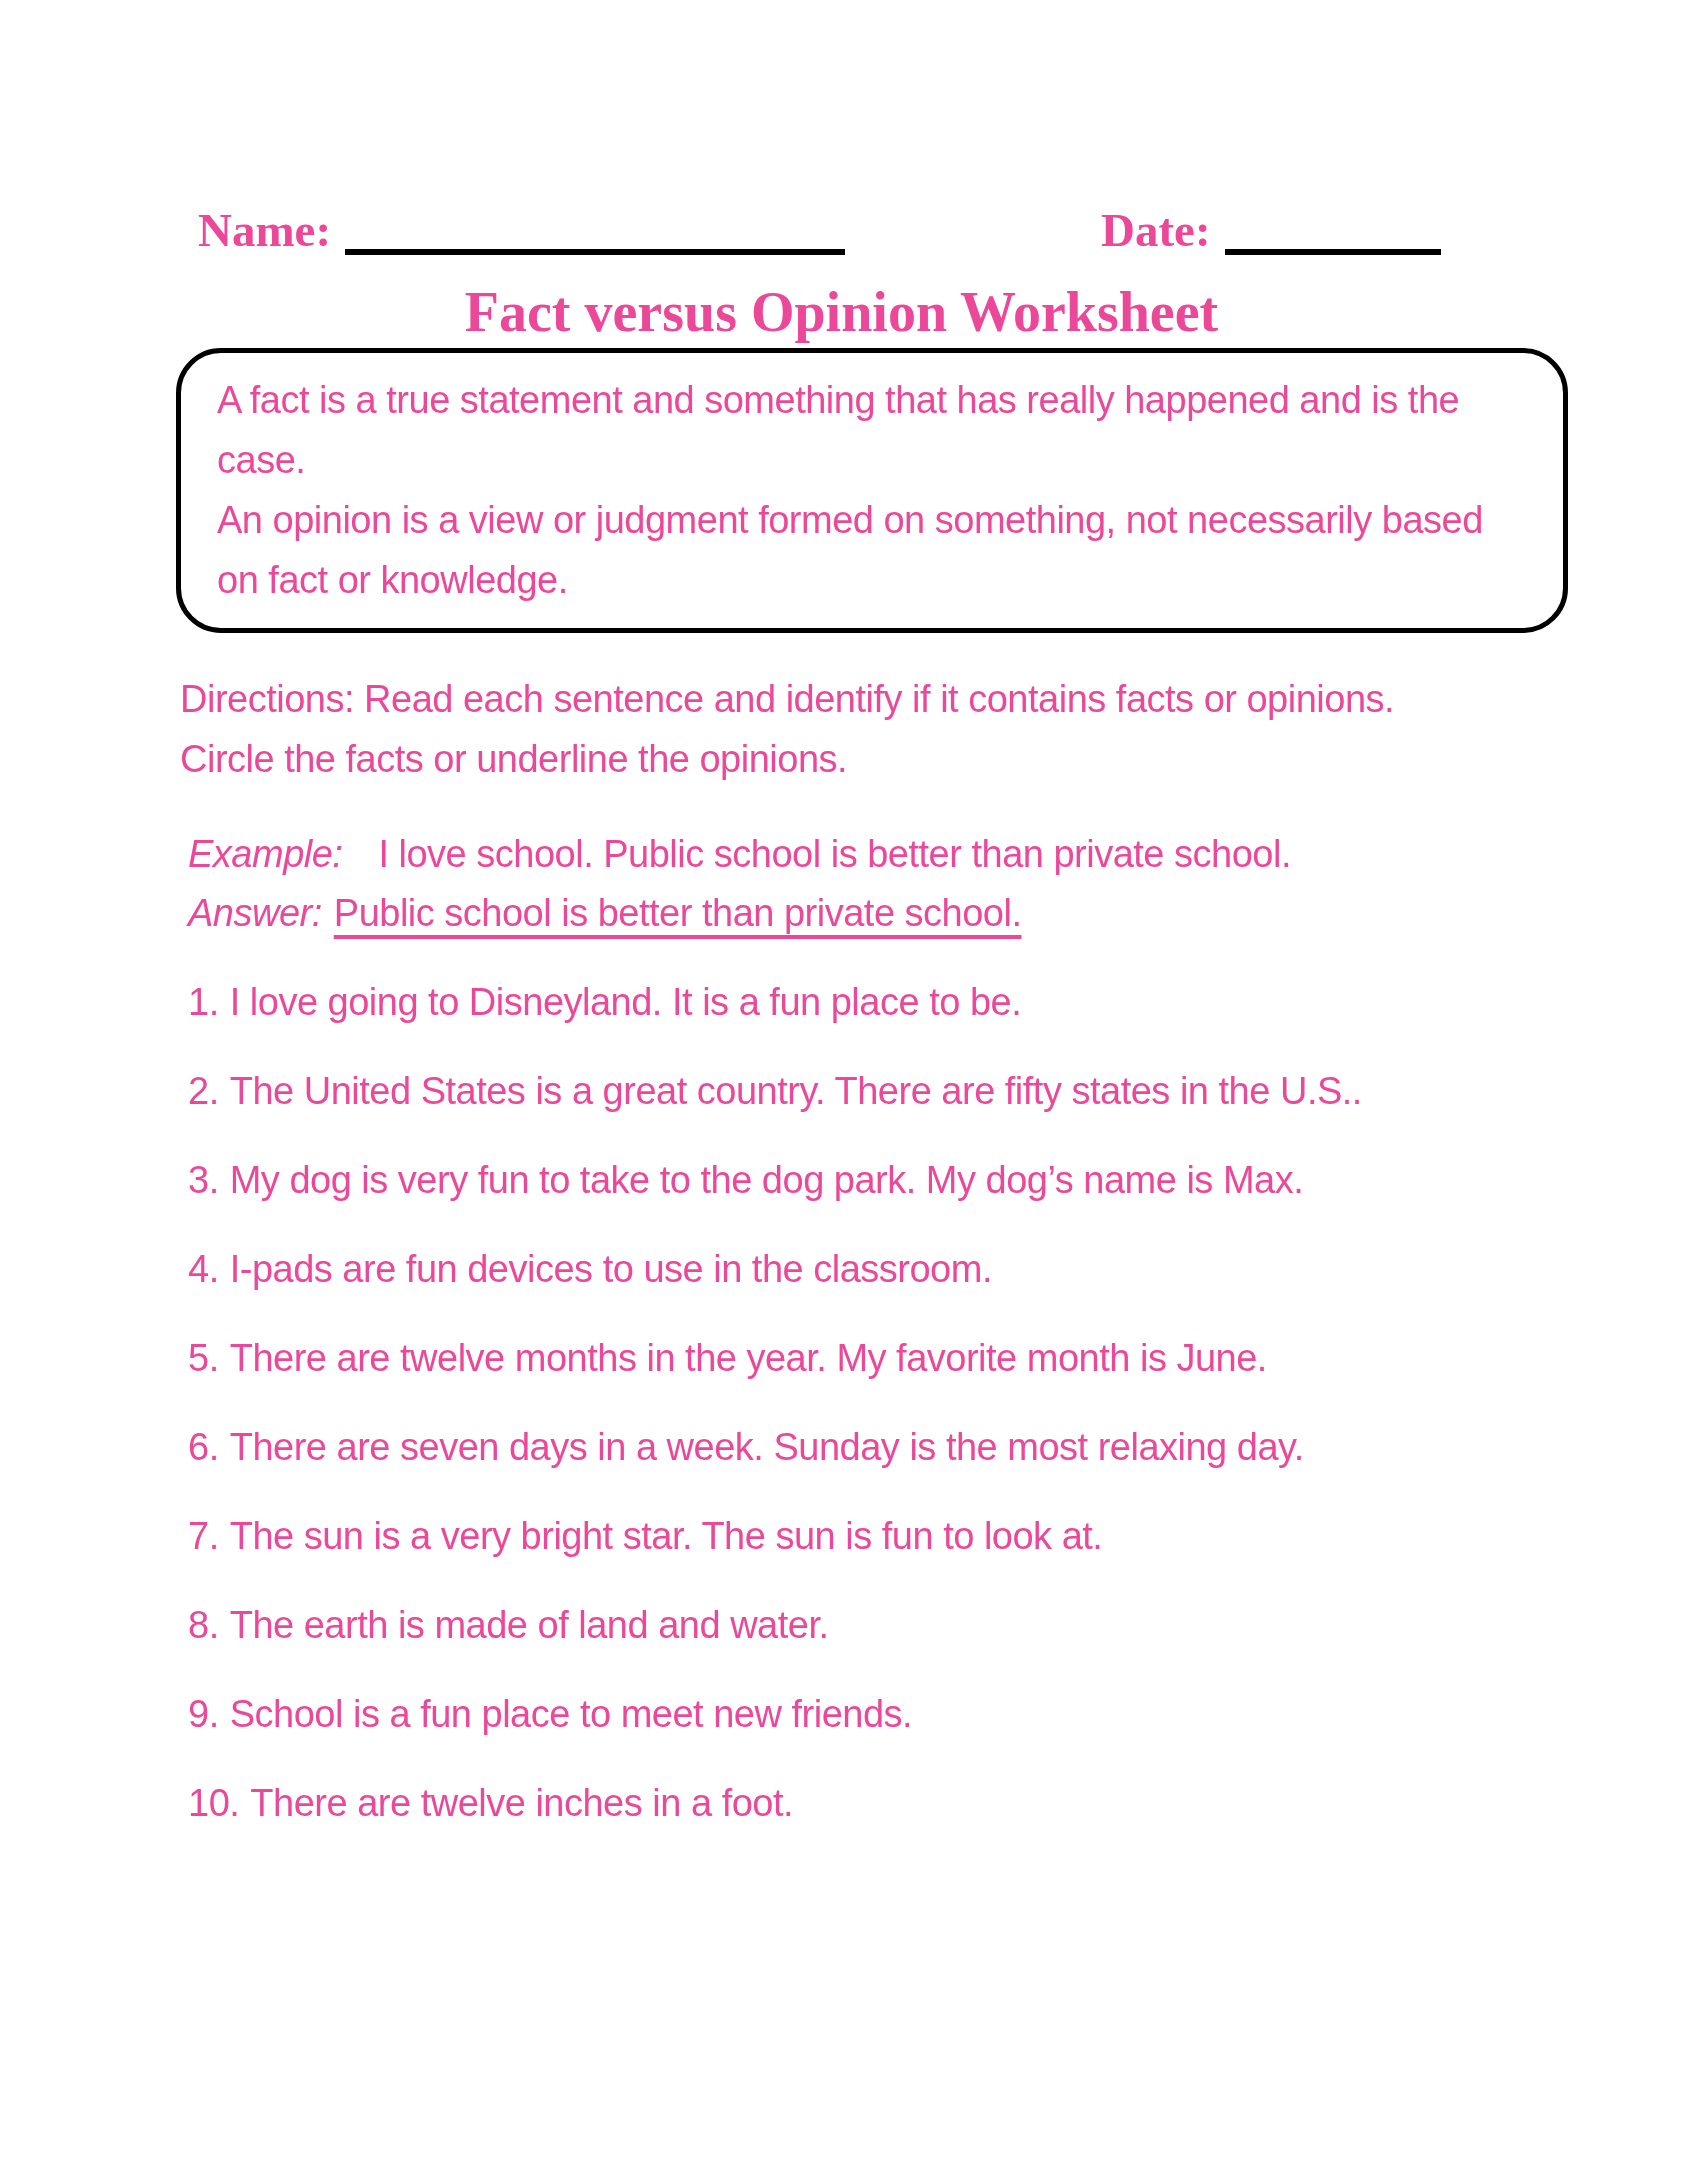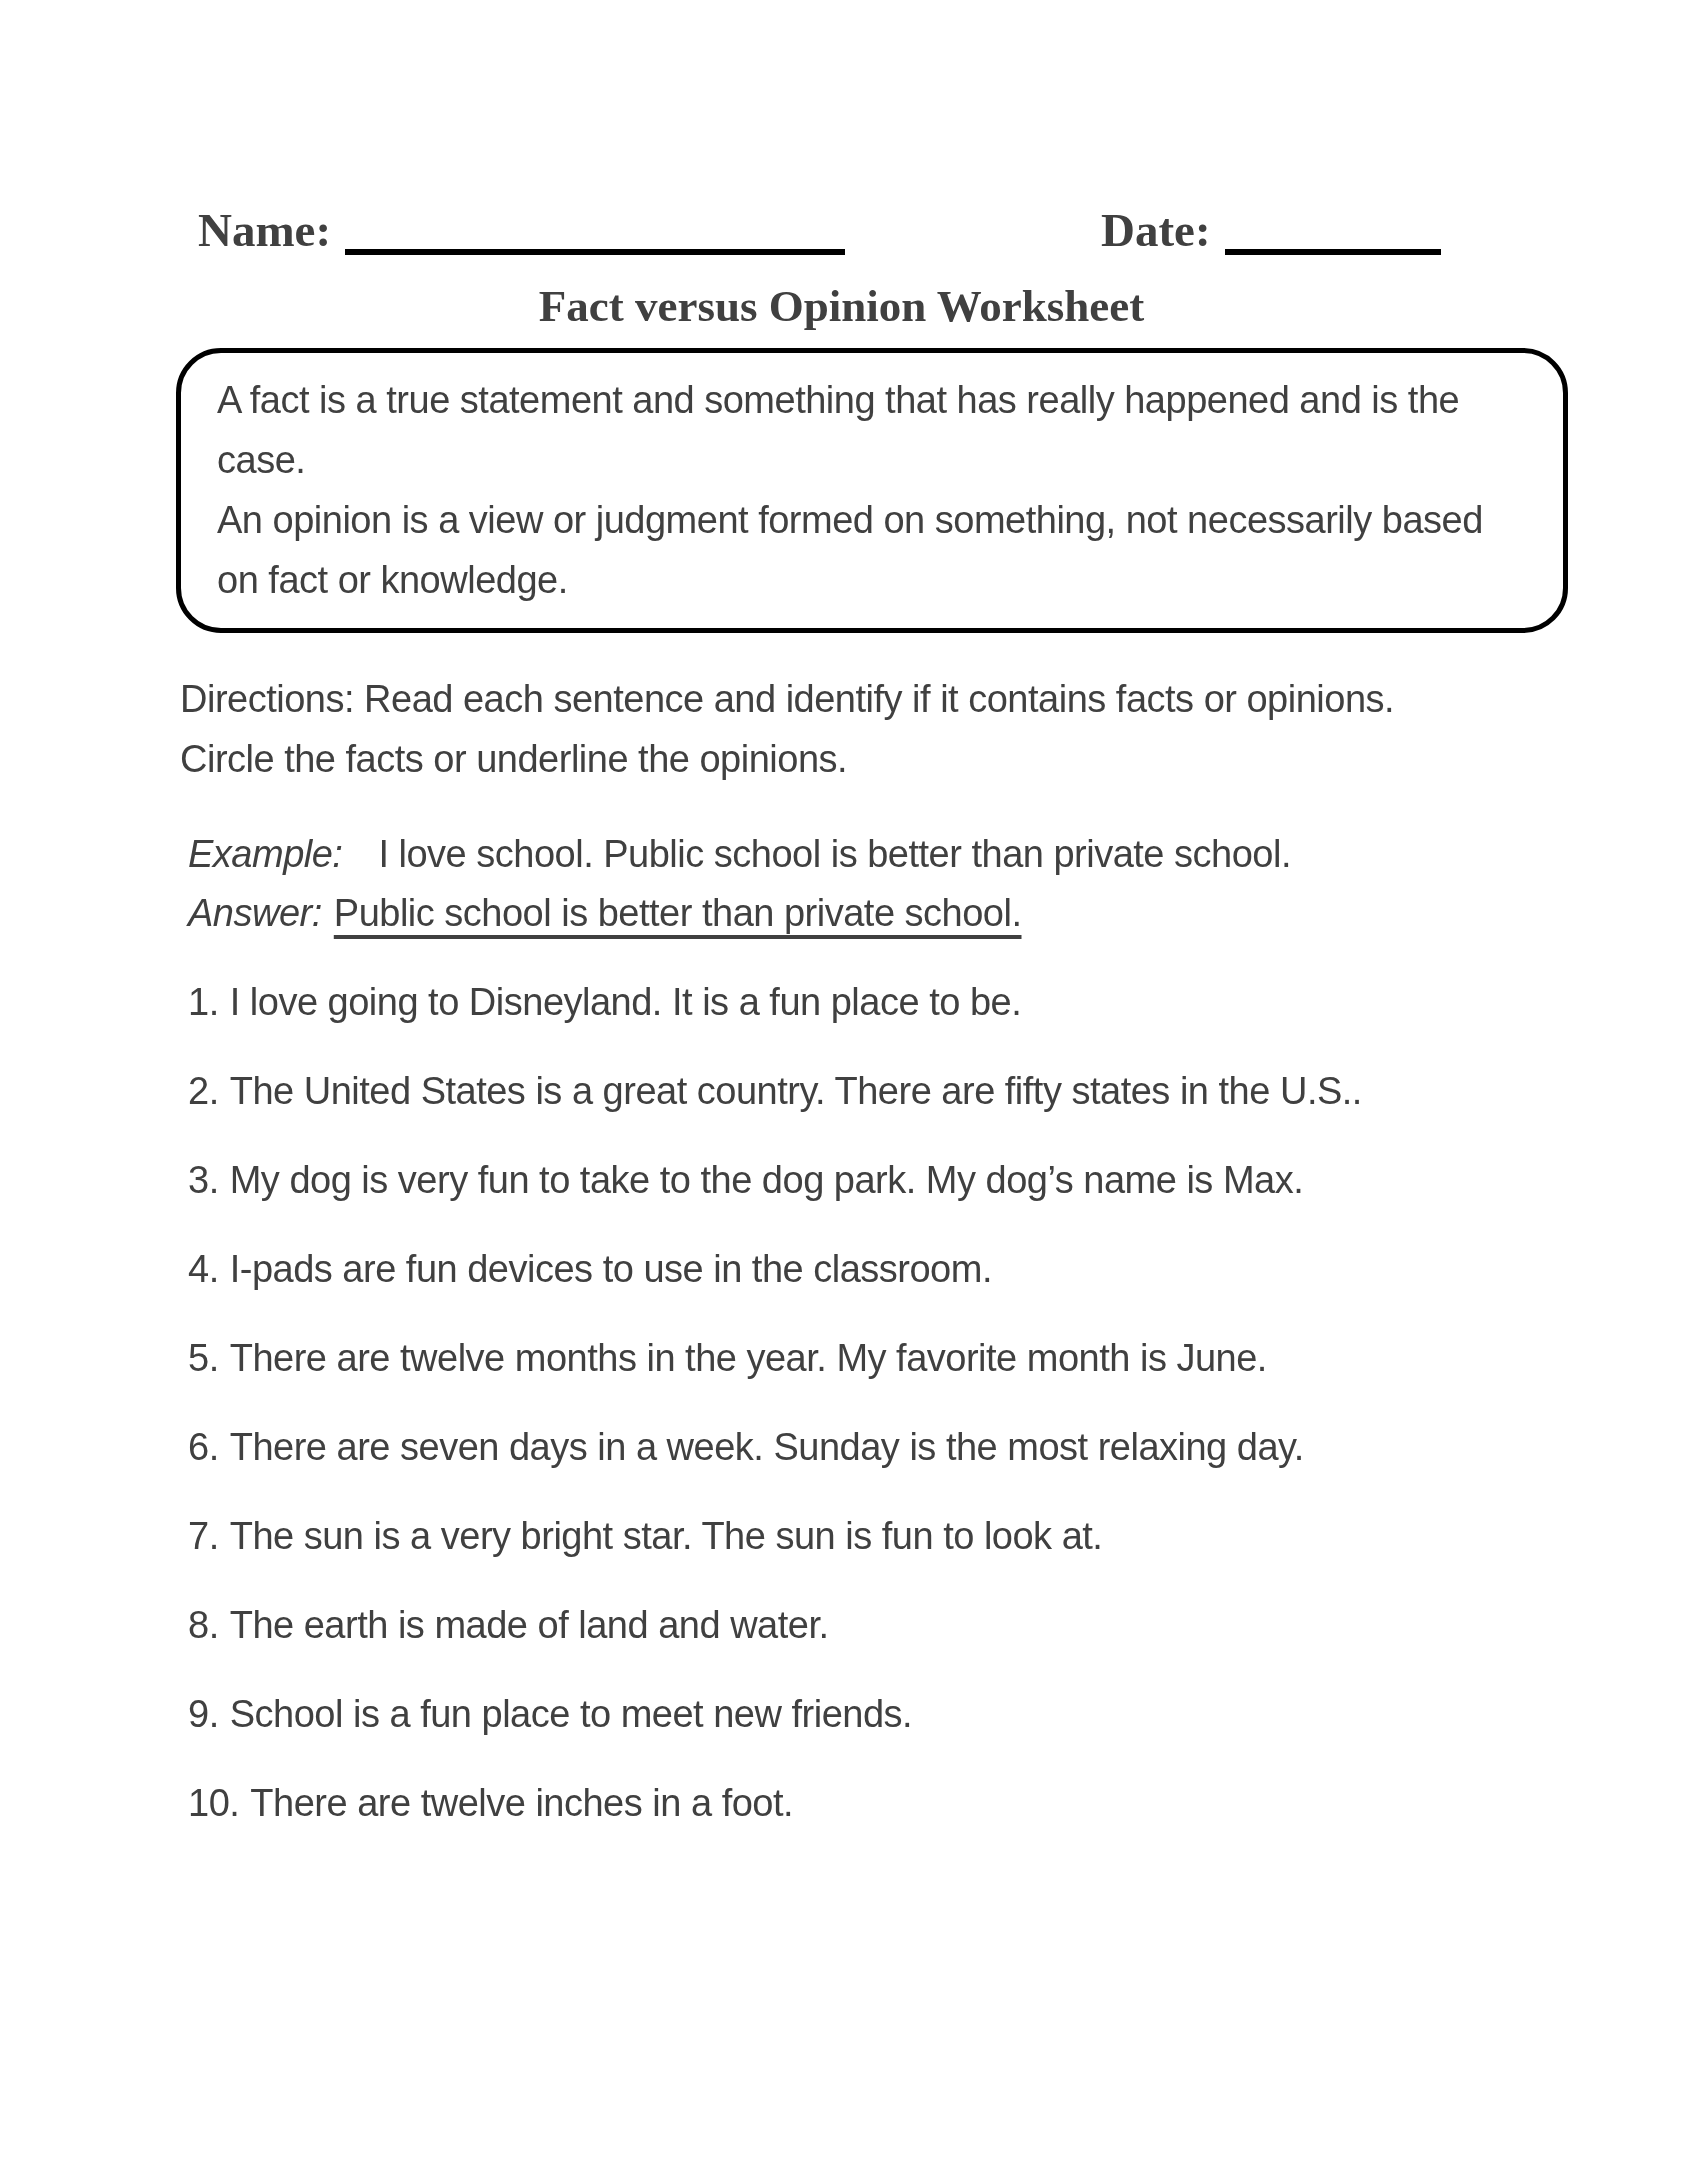--- a/index.html
+++ b/index.html
@@ -1,21 +1,21 @@
 <!DOCTYPE html>
 <html><head>
 <meta charset="utf-8">
 <style>
   html, body { margin: 0; padding: 0; background: #ffffff; }
   .page {
     position: relative;
     width: 1683px;
     height: 2178px;
     background: #ffffff;
-    color: #404040;
+    color: #ec4899;
     font-family: "Liberation Sans", sans-serif;
     overflow: hidden;
   }
   
   .hdr-field {
     position: absolute;
     top: 190px;
     font-family: "Liberation Serif", serif;
     font-weight: bold;
     font-size: 47px;
@@ -34,21 +34,21 @@
   .blank-line.name { width: 500px; }
   .blank-line.date { width: 216px; }
   
   .title {
     position: absolute;
     top: 280px;
     left: 0; right: 0;
     text-align: center;
     font-family: "Liberation Serif", serif;
     font-weight: bold;
-    font-size: 45px;
+    font-size: 56px;
   }
   
   .def-box {
     position: absolute;
     left: 176px;
     top: 348px;
     width: 1392px;
     height: 285px;
     box-sizing: border-box;
     border: 5px solid #000;

